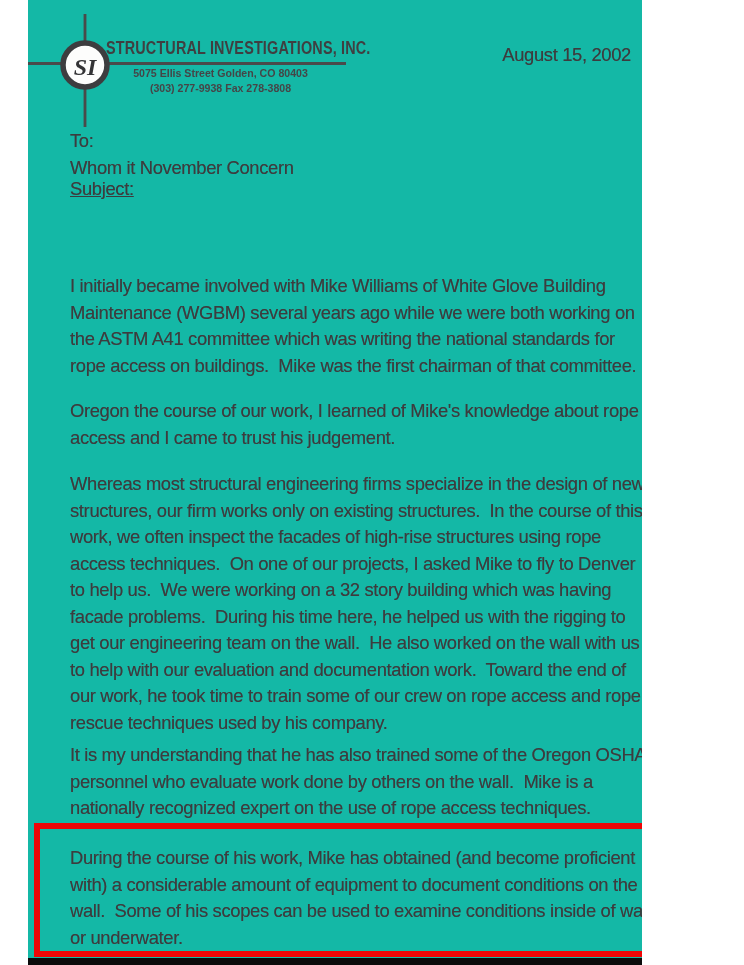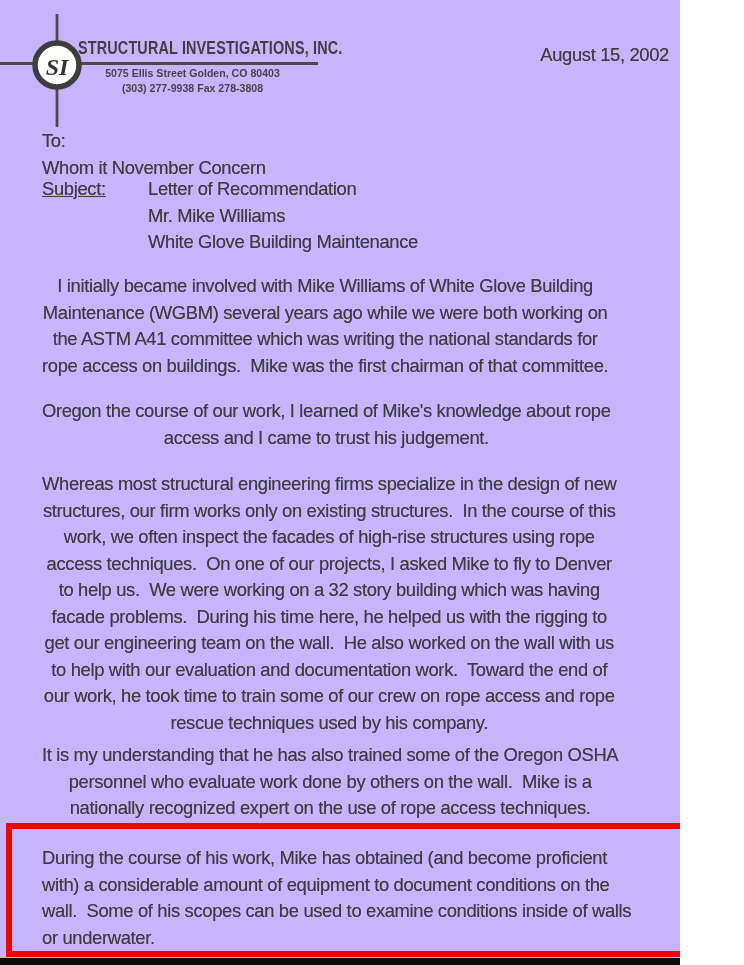--- a/index.html
+++ b/index.html
@@ -2,26 +2,27 @@
 <html><head>
 <meta charset="utf-8">
 <style>
   html, body {
     margin: 0;
     padding: 0;
     background: #ffffff;
   }
   .page {
     position: relative;
-    width: 680px;
+    width: 614px;
     height: 965px;
-    background: #c4b5fd;
+    background: #14b8a6;
     overflow: hidden;
     font-family: "Liberation Sans", sans-serif;
     color: #3c3c3e;
+    margin-left: 28px;
   }
 
   
   .letterhead-rule {
     position: absolute;
     top: 62px;
     left: 0;
     width: 318px;
     height: 3px;
     background: #4a4a4a;
@@ -88,21 +89,21 @@
     flex-direction: column;
   }
   .to-label { width: 53px; }
   .subject-block {
     position: absolute;
     top: 176px;
     left: 42px;
     display: flex;
   }
   .subject-label { width: 106px; text-decoration: underline; }
-  .para { position: absolute; left: 42px; text-align: center; }
+  .para { position: absolute; left: 42px; }
   .p1 { top: 273px; }
   .p2 { top: 398px; }
   .p3 { top: 471px; }
   .p4 { top: 742px; }
 
   
   .highlight-box {
     position: absolute;
     top: 823px;
     left: 6px;
@@ -149,23 +150,20 @@
 
   <div class="letter-date scan-text">August 15, 2002</div>
 
   <div class="to-line scan-text">
     <span class="to-label">To:</span>
     <span>Whom it November Concern</span>
   </div>
 
   <div class="subject-block scan-text">
     <span class="subject-label">Subject:</span>
-    <span>Letter of Recommendation
-Mr. Mike Williams
-White Glove Building Maintenance</span>
   </div>
 
   <div class="para p1 scan-text">I initially became involved with Mike Williams of White Glove Building
 Maintenance (WGBM) several years ago while we were both working on
 the ASTM A41 committee which was writing the national standards for
 rope access on buildings.  Mike was the first chairman of that committee.</div>
 
   <div class="para p2 scan-text">Oregon the course of our work, I learned of Mike's knowledge about rope
 access and I came to trust his judgement.</div>
 

